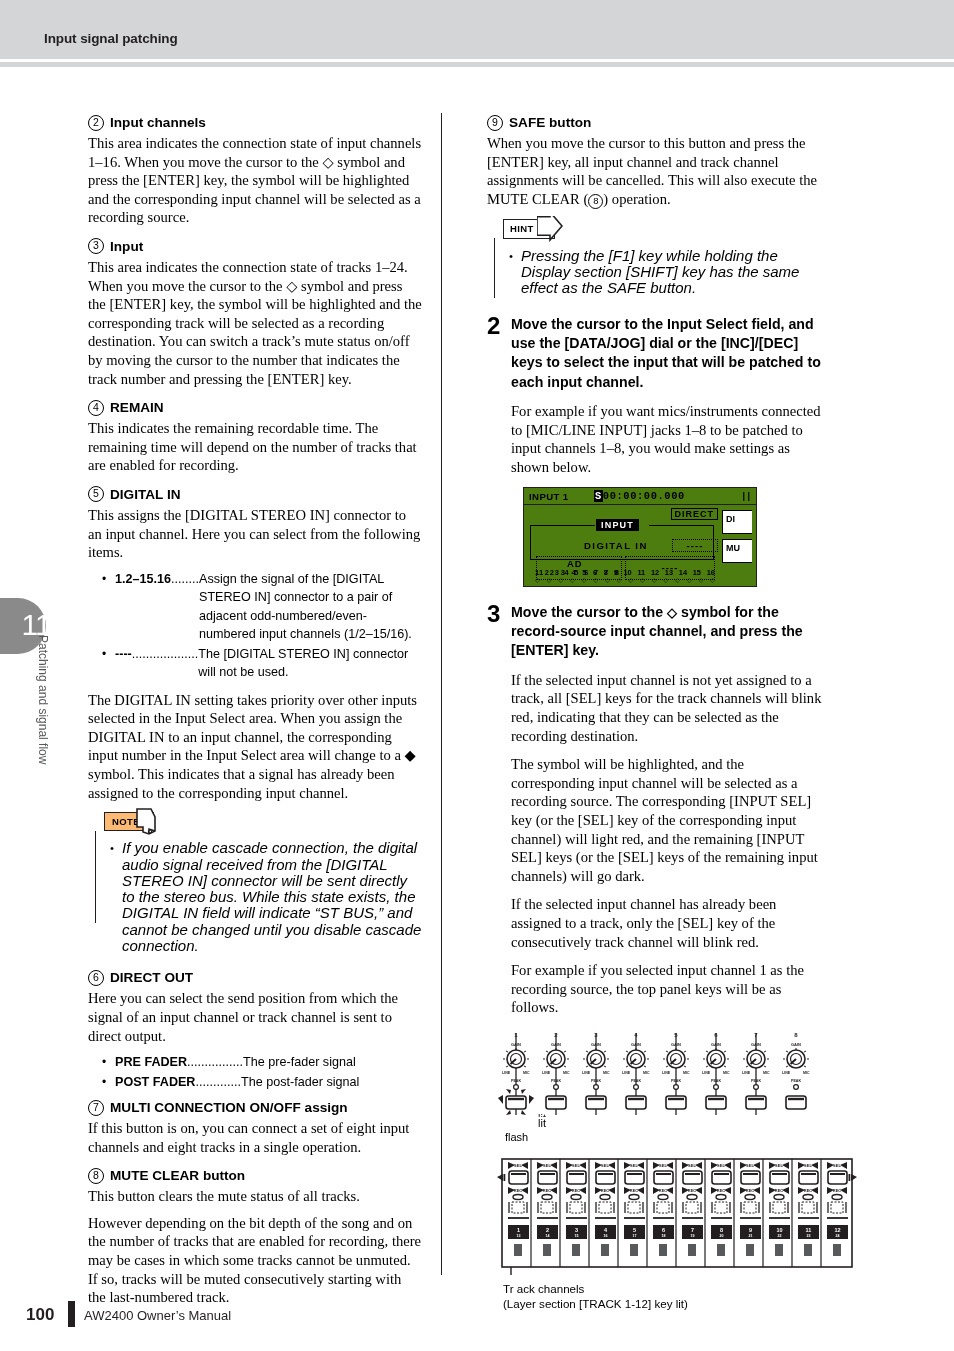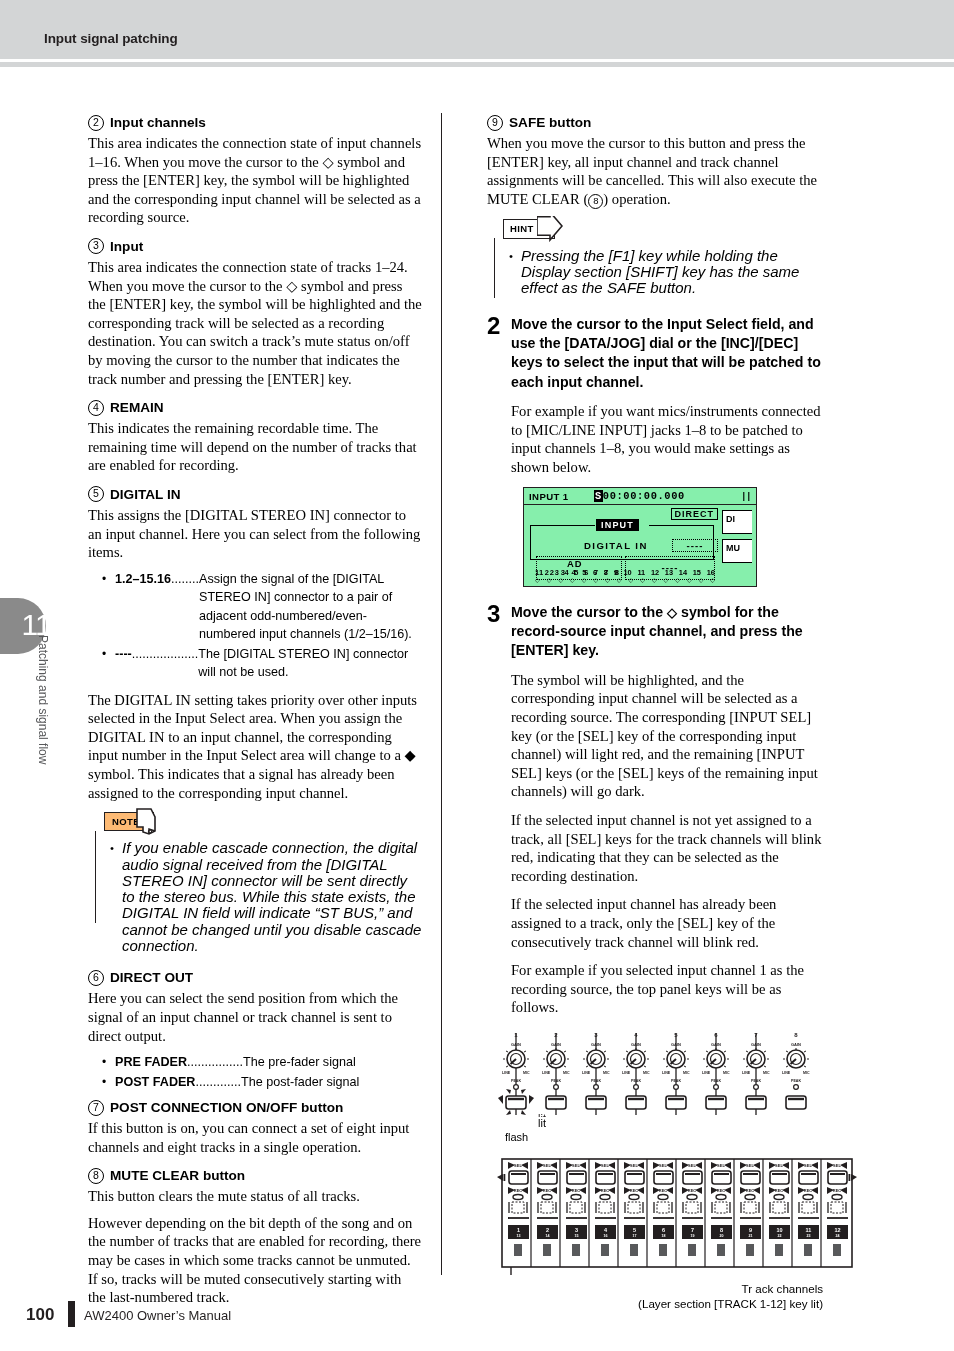--- a/index.html
+++ b/index.html
@@ -154,21 +154,21 @@
     flex:1;
   }
   .step-body { margin-left:24px; }
 
   .diamond-glyph { font-size:13px; line-height:1; }
 
   
   .lcd-wrap { position:relative; margin:10px 0 12px 36px; }
   .lcd {
     width:234px; height:100px;
-    border:1.6px solid #231f20; background:#86efac;
+    border:1.6px solid #231f20; background:#4d7c0f;
     position:relative; box-sizing:border-box;
     font-family:"Liberation Sans", sans-serif;
   }
   .lcd-topbar {
     position:absolute; left:0; top:0; width:100%; height:17px;
     border-bottom:1.6px solid #231f20; box-sizing:border-box;
   }
   .lcd-title {
     position:absolute; left:5px; top:3px;
     font-size:9.6px; font-weight:bold; letter-spacing:0.4px;
@@ -365,21 +365,21 @@
     <div class="def-row" style="margin-bottom:7px;">
       <div class="def-grid">
         <span class="def-term">POST FADER</span>
         <span class="def-dots">.............</span>
         <span class="def-desc">The post-fader signal</span>
       </div>
     </div>
 
     <div class="sec-head">
       <span class="numcirc">7</span>
-      <span>POST CONNECTION ON/OFF button</span>
+      <span>MULTI CONNECTION ON/OFF assign</span>
     </div>
     <p class="body">If this button is on, you can connect a set of eight input channels and eight tracks in a single operation.</p>
 
     <div class="sec-head">
       <span class="numcirc">8</span>
       <span>MUTE CLEAR button</span>
     </div>
     <p class="body tight">This button clears the mute status of all tracks.</p>
     <p class="body">However depending on the bit depth of the song and on the number of tracks that are enabled for recording, there may be cases in which some tracks cannot be unmuted. If so, tracks will be muted consecutively starting with the last-numbered track.</p>
   </div>
@@ -498,22 +498,22 @@
       </div>
     </div>
 
     <div class="step" style="margin-top:16px;">
       <div class="step-num">3</div>
       <div class="step-text">
         <span>Move the cursor to the </span><span class="diamond-glyph">◇</span><span> symbol for the record-source input channel, and press the [ENTER] key.</span>
       </div>
     </div>
     <div class="step-body">
+      <p class="body">If the selected input channel is not yet assigned to a track, all [SEL] keys for the track channels will blink red, indicating that they can be selected as the recording destination.</p>
       <p class="body">The symbol will be highlighted, and the corresponding input channel will be selected as a recording source. The corresponding [INPUT SEL] key (or the [SEL] key of the corresponding input channel) will light red, and the remaining [INPUT SEL] keys (or the [SEL] keys of the remaining input channels) will go dark.</p>
-      <p class="body">If the selected input channel is not yet assigned to a track, all [SEL] keys for the track channels will blink red, indicating that they can be selected as the recording destination.</p>
       <p class="body">If the selected input channel has already been assigned to a track, only the [SEL] key of the consecutively track channel will blink red.</p>
       <p class="body">For example if you selected input channel 1 as the recording source, the top panel keys will be as follows.</p>
     </div>
 
     <div class="panel-fig">
       <svg width="350" height="118" viewBox="0 0 350 118">
         <g stroke="#231f20" fill="none" stroke-width="1.3">
 
           <line x1="19" y1="4" x2="19" y2="86"></line>
           <line x1="59" y1="4" x2="59" y2="86"></line>
@@ -709,21 +709,21 @@
             <path d="M11,70 h16" stroke="#231f20" stroke-width="2.4"></path>
           </g>
         </g>
         <text x="41" y="93" font-size="11" font-family="Liberation Sans, sans-serif" fill="#231f20">lit</text>
         <text x="8" y="110" font-size="11" font-family="Liberation Sans, sans-serif" fill="#231f20">flash</text>
       </svg>
       <div style="position:absolute; left:41px; top:88px; font-family:'Liberation Sans',sans-serif; font-size:11px; background:#fff;">lit</div>
       <div style="position:absolute; left:8px; top:102px; font-family:'Liberation Sans',sans-serif; font-size:11px; background:#fff;">flash</div>
     </div>
 
-    <div class="panel-fig" style="margin-top:4px;text-align:right;">
+    <div class="panel-fig" style="margin-top:4px;">
       <svg width="360" height="120" viewBox="0 0 360 120">
         <rect x="5" y="4" width="350" height="108" fill="none" stroke="#231f20" stroke-width="1.6"></rect>
         <g stroke="#231f20" stroke-width="1.2">
           <line x1="34" y1="4" x2="34" y2="112"></line>
             <line x1="63" y1="4" x2="63" y2="112"></line>
           <line x1="92" y1="4" x2="92" y2="112"></line>
             <line x1="121" y1="4" x2="121" y2="112"></line>
           <line x1="150" y1="4" x2="150" y2="112"></line>
             <line x1="179" y1="4" x2="179" y2="112"></line>
           <line x1="208" y1="4" x2="208" y2="112"></line>

